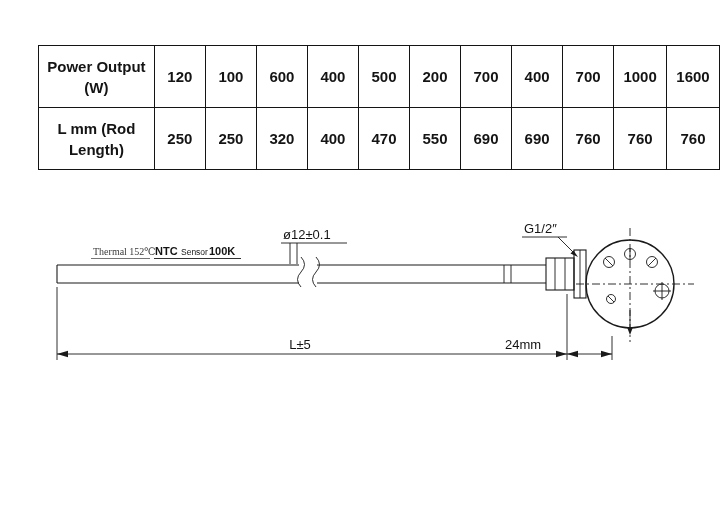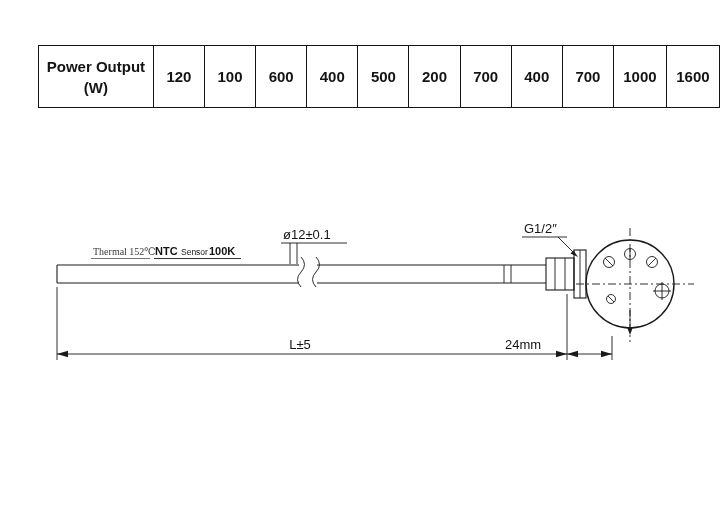--- a/index.html
+++ b/index.html
@@ -59,20 +59,34 @@
         <td>100</td>
         <td>600</td>
         <td>400</td>
         <td>500</td>
         <td>200</td>
         <td>700</td>
         <td>400</td>
         <td>700</td>
         <td>1000</td>
         <td>1600</td>
+      </tr>
+      <tr>
+        <th>L mm (Rod Length)</th>
+        <td>250</td>
+        <td>250</td>
+        <td>320</td>
+        <td>400</td>
+        <td>470</td>
+        <td>550</td>
+        <td>690</td>
+        <td>690</td>
+        <td>760</td>
+        <td>760</td>
+        <td>760</td>
       </tr>
     </tbody>
   </table>
 
   <svg class="drawing" width="720" height="509" viewBox="0 0 720 509">
 
     <g>
       <line class="ln" x1="57" y1="265" x2="299" y2="265"></line>
       <line class="ln" x1="317" y1="265" x2="546" y2="265"></line>
       <line class="ln" x1="57" y1="283" x2="299" y2="283"></line>

